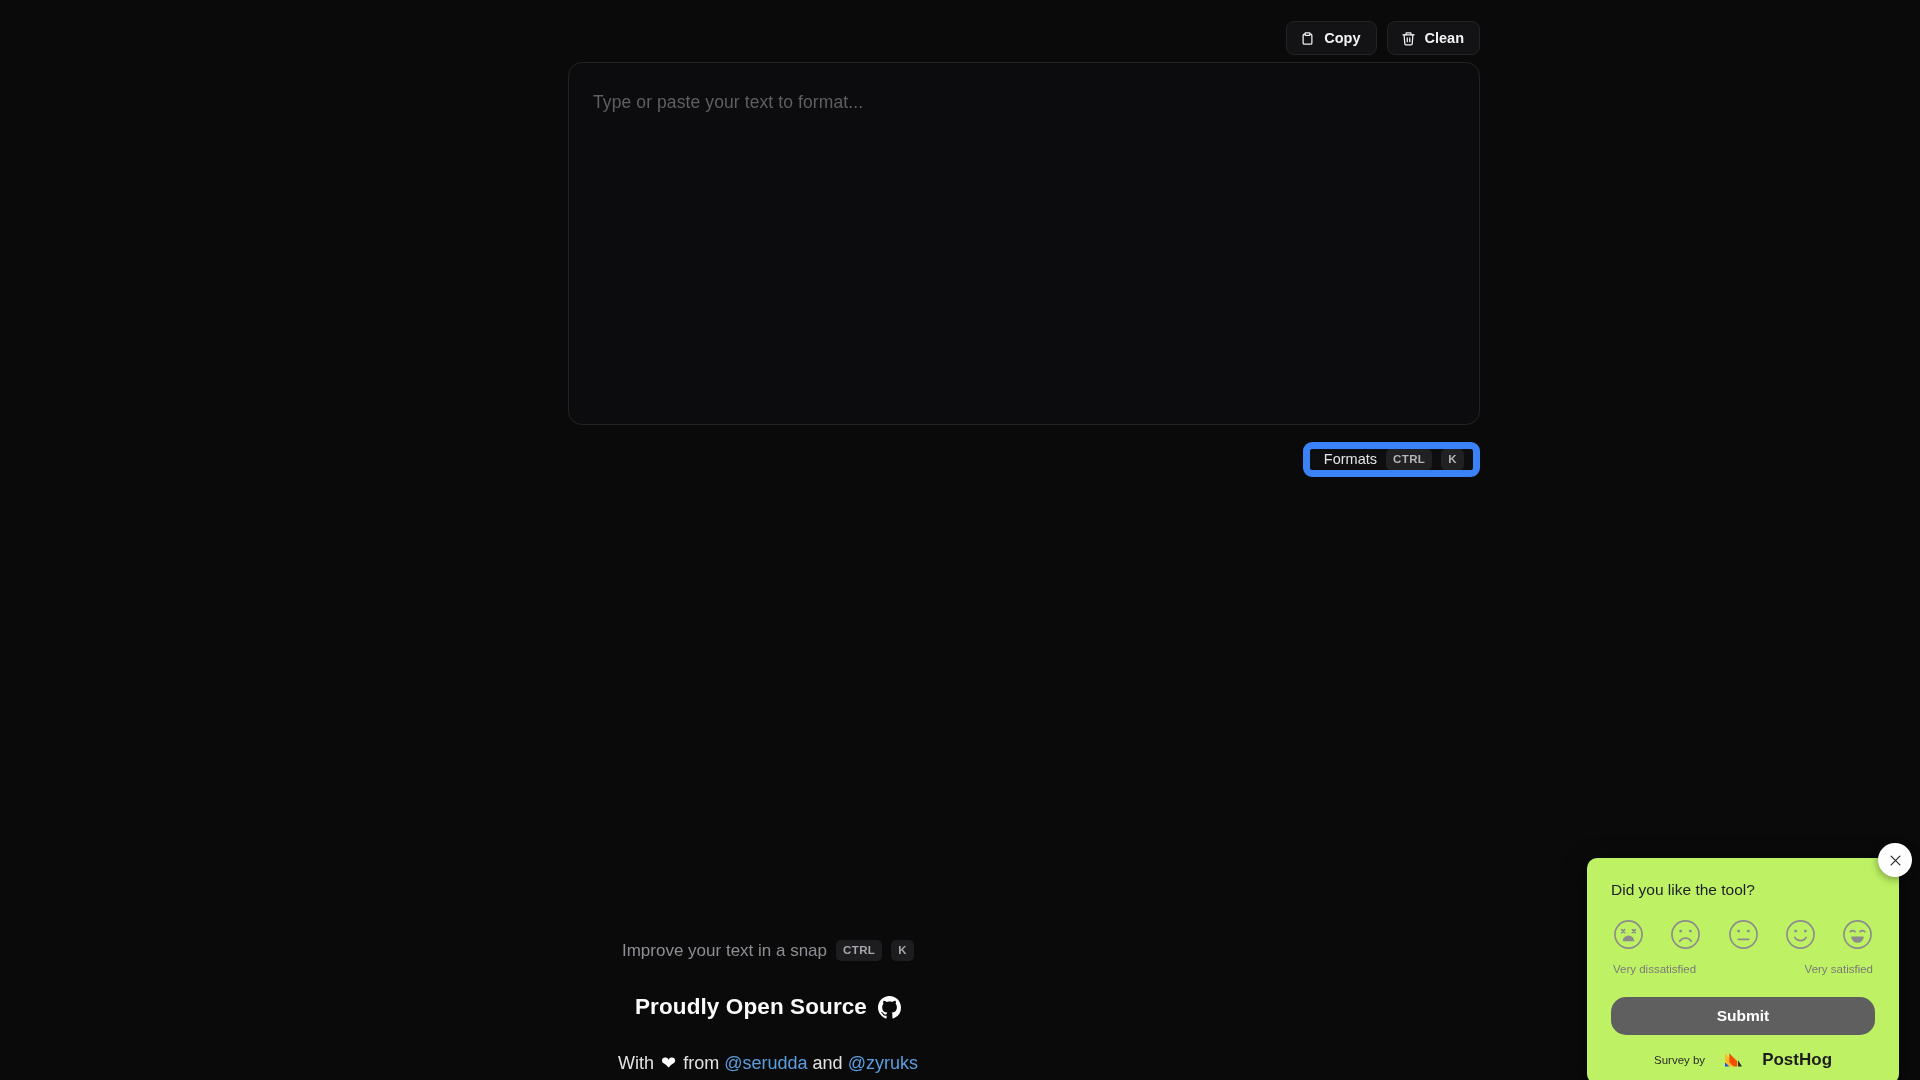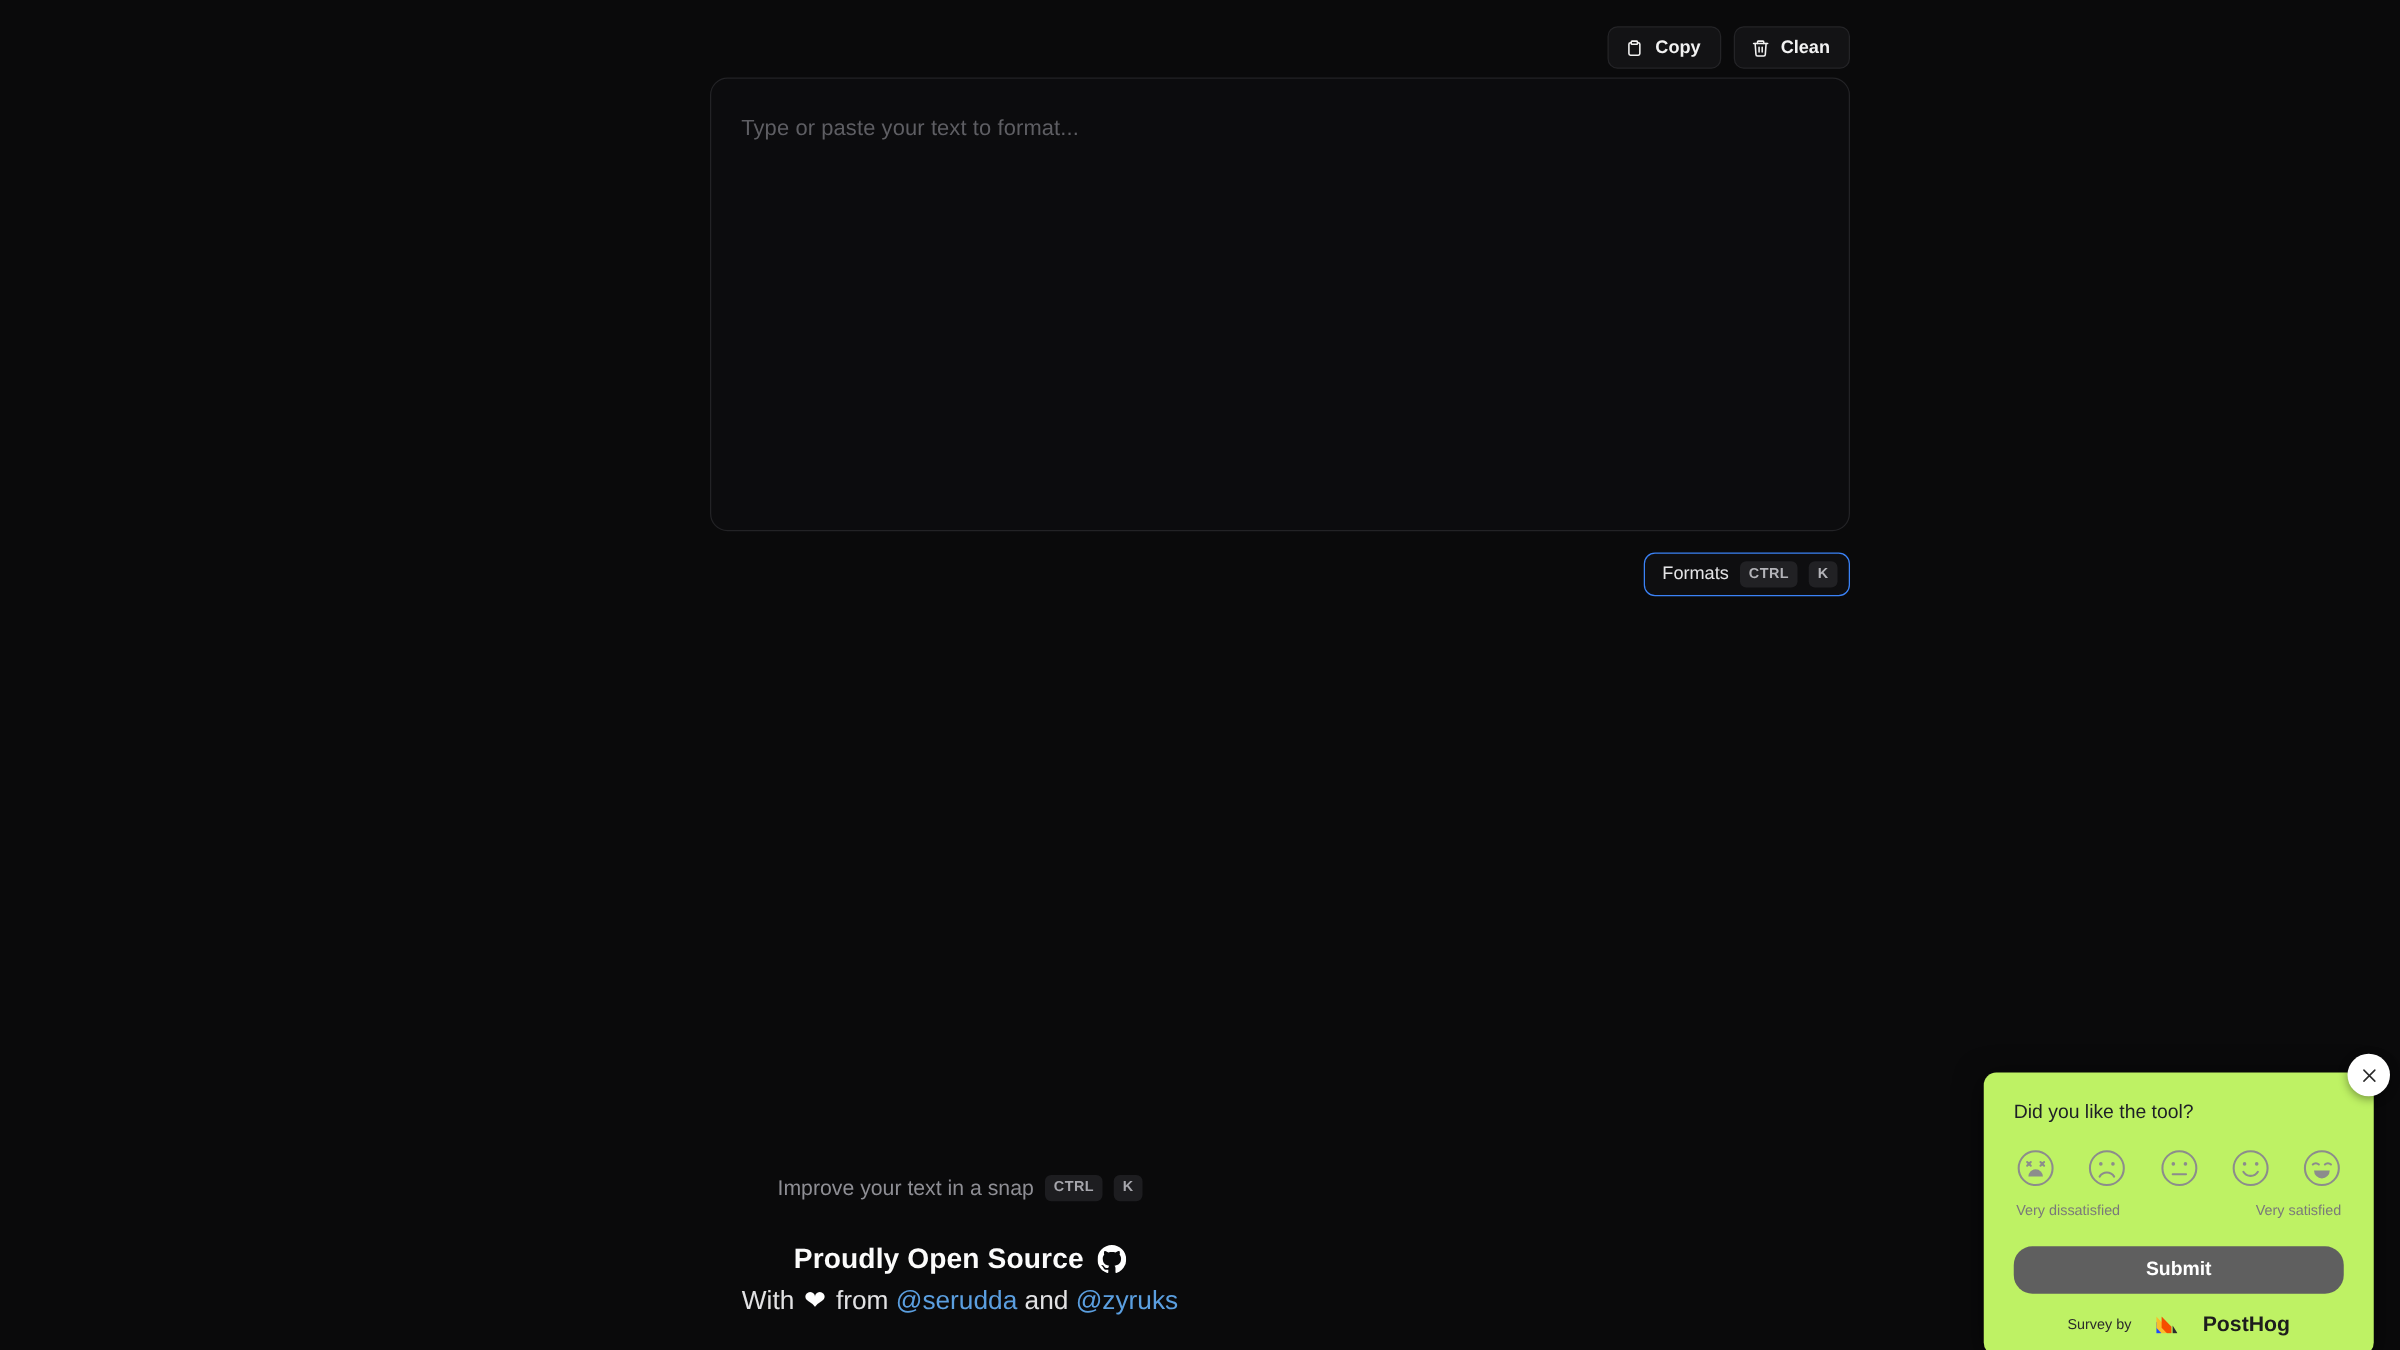--- a/index.html
+++ b/index.html
@@ -80,21 +80,21 @@
     padding-top: 17px;
   }
 
   .formats-btn {
     display: inline-flex;
     align-items: center;
     gap: 9px;
     height: 35px;
     padding: 0 9px 0 14px;
     background: #0e0e10;
-    border: 1px solid #3b82f6;
+    border: 7px solid #3b82f6;
     border-radius: 9px;
     cursor: pointer;
   }
 
   .formats-label {
     font-size: 14.5px;
     color: #e4e4e6;
     line-height: 1;
   }
 
@@ -141,22 +141,22 @@
     gap: 11px;
     margin-top: 33px;
     font-size: 22.5px;
     font-weight: 700;
     color: #fbfbfb;
     letter-spacing: .1px;
   }
   .open-source svg { display: block; }
 
   .credits {
-    margin-top: 8px;
-    font-size: 21px;
+    margin-top: 32px;
+    font-size: 18px;
     color: #e2e2e4;
   }
   .credits .heart { color: #ffffff; margin: 0 2px; }
   .credits a {
     color: #5b9fe0;
     text-decoration: none;
   }
 
   
   .survey {

